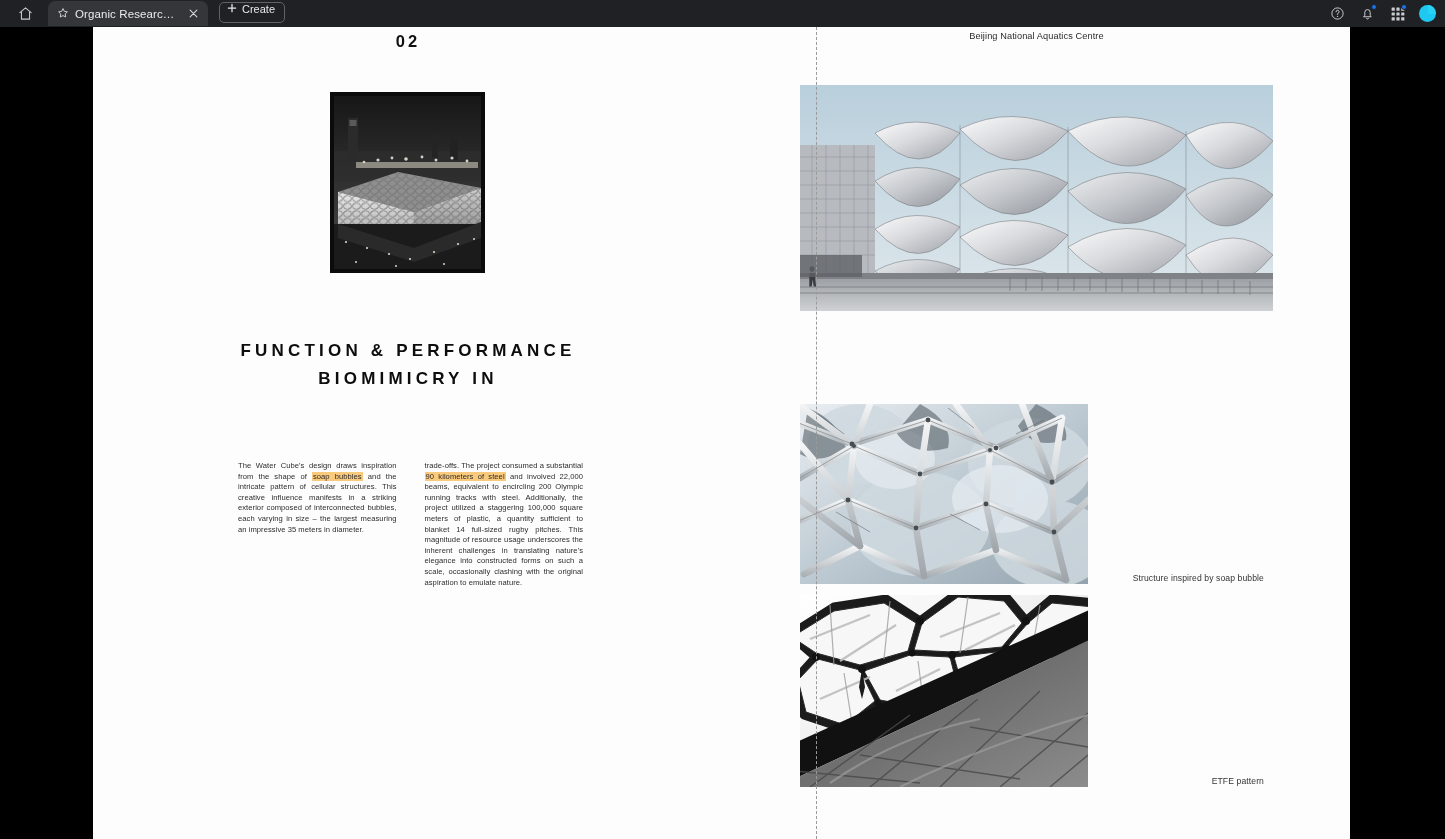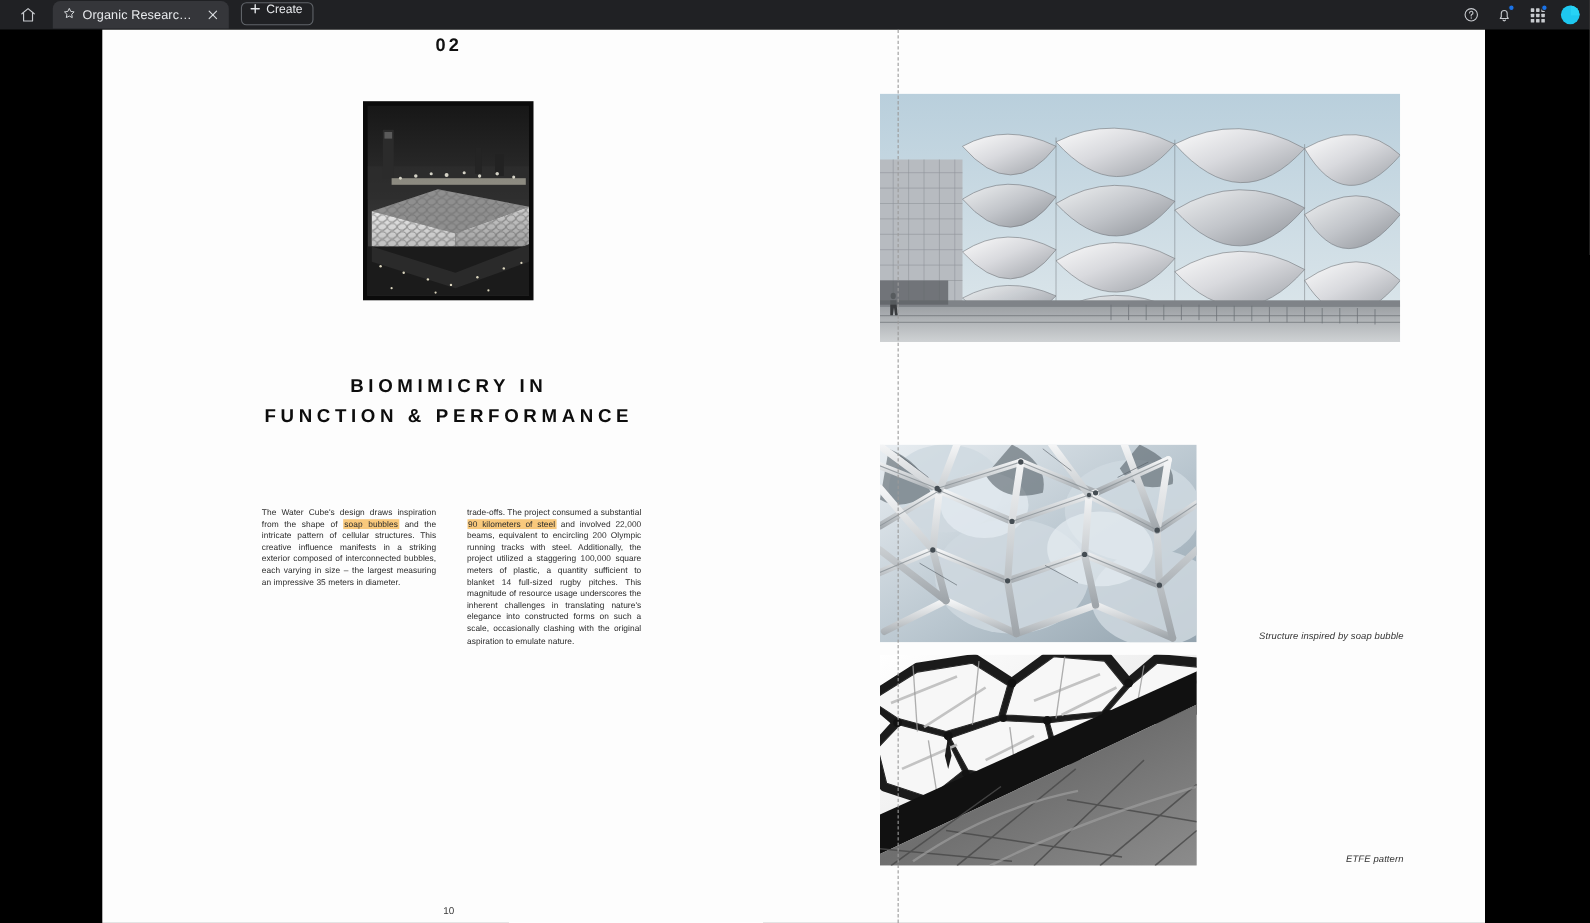--- a/index.html
+++ b/index.html
@@ -115,21 +115,21 @@
     position:absolute; left:77px; top:377px; width:288px; height:180px; overflow:hidden;
   }
   .img-bot{
     position:absolute; left:77px; top:568px; width:288px; height:192px; overflow:hidden;
   }
   .rp-head{
     position:absolute; left:0; top:4px; width:627px; text-align:center;
     font-size:9.2px; color:#2b2b2b; letter-spacing:.1px;
   }
   .cap{
-    position:absolute; right:74px; font-size:8.6px; font-style:italic; color:#333;
+    position:absolute; right:86px; font-size:8.6px; color:#333;
     letter-spacing:.1px;
   }
   .cap-mid{ top:546px; }
   .cap-bot{ top:749px; }
 </style>
 </head>
 <body>
 
 <div class="topbar">
   <div class="tb-left">
@@ -265,39 +265,39 @@
               <circle cx="140" cy="143" r="1"></circle>
                 <circle cx="22" cy="166" r="1"></circle>
               <circle cx="62" cy="170" r="1"></circle>
                 <circle cx="110" cy="168" r="1"></circle>
             </g>
           </svg>
         </div>
       </div>
 
       <div class="doc-title">
+        <div>FUNCTION &amp; PERFORMANCE</div>
         <div>BIOMIMICRY IN</div>
-        <div>FUNCTION &amp; PERFORMANCE</div>
       </div>
 
 
       <div class="cols">
         <div class="col">
           <p><span>The Water Cube's design draws inspiration from the shape of </span><mark>soap bubbles</mark><span> and the intricate pattern of cellular structures. This creative influence manifests in a striking exterior composed of interconnected bubbles, each varying in size – the largest measuring an impressive 35 meters in diameter.</span></p>
         </div>
         <div class="col">
           <p><span>trade-offs. The project consumed a substantial </span><mark>90 kilometers of steel</mark><span> and involved 22,000 beams, equivalent to encircling 200 Olympic running tracks with steel. Additionally, the project utilized a staggering 100,000 square meters of plastic, a quantity sufficient to blanket 14 full-sized rugby pitches. This magnitude of resource usage underscores the inherent challenges in translating nature's elegance into constructed forms on such a scale, occasionally clashing with the original aspiration to emulate nature.</span></p>
         </div>
       </div>
 
-      <div class="pgnum">10</div>
     </div>
 
     <div class="page-right">
 
+      <div class="rp-head">Beijing National Aquatics Centre</div>
 
       <div class="img-main">
         <svg width="100%" height="100%" viewBox="0 0 473 226" preserveAspectRatio="none">
           <defs>
             <linearGradient id="skyb" x1="0" y1="0" x2="0" y2="1">
               <stop offset="0" stop-color="#b9cfdc"></stop>
                 <stop offset="1" stop-color="#dfe8ec"></stop>
             </linearGradient>
             <linearGradient id="cush" x1="0" y1="0" x2="1" y2="1">
               <stop offset="0" stop-color="#fbfbfb"></stop>

